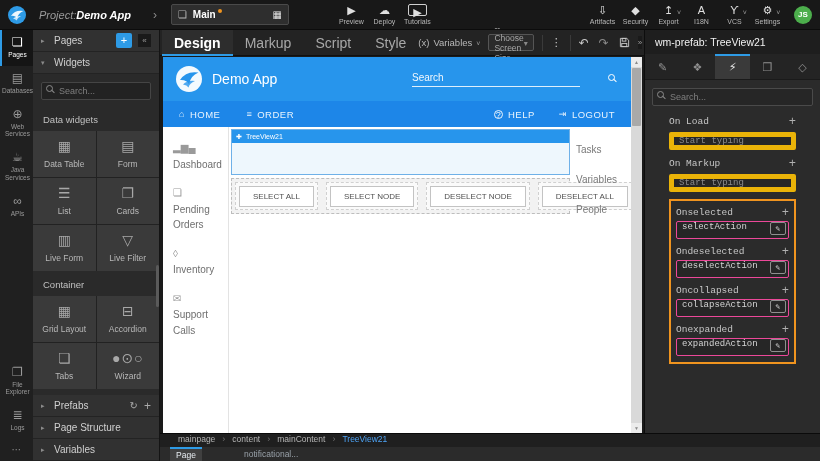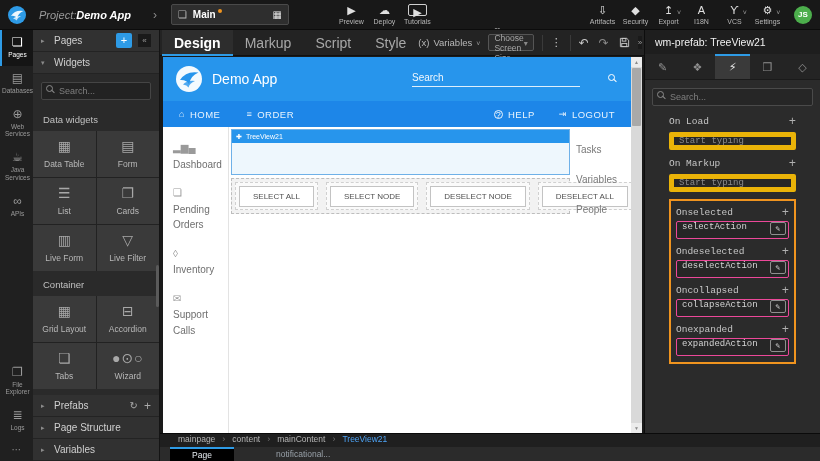--- a/index.html
+++ b/index.html
@@ -169,21 +169,21 @@
   .highlight-box { border:2px solid #F0941F; padding:5px 5px 0; margin:3px 0 24px; }
   .highlight-box .event { margin-bottom:6px; }
 
   
   .breadcrumb-bar { height:14px; flex:0 0 14px; background:#1f1f1f; border-top:1px solid #0a0a0a;
                     display:flex; align-items:flex-start; padding-left:18px; }
   .bc-item { color:#b5b5b5; font-size:8.5px; display:flex; align-items:center; cursor:pointer; }
   .bc-item:not(:last-child)::after { content:"›"; color:#6f6f6f; margin:0 7px; font-size:9px; }
   .bc-item.active { color:#4da3f5; }
   .status-bar { height:14px; flex:0 0 14px; background:#2b2b2b; display:flex; align-items:stretch; }
-  .status-tab { width:64px; margin-left:10px; background:#000000; border-top:2px solid #2E9BE6; color:#e6ebf0;
+  .status-tab { width:32px; margin-left:10px; background:#404040; border-top:2px solid #2E9BE6; color:#e6ebf0;
                 font-size:8.5px; display:flex; align-items:center; justify-content:center; cursor:pointer; }
   .status-msg { color:#98a0a8; font-size:8.5px; display:flex; align-items:center; margin-left:42px; }
 </style>
 </head>
 <body>
 
 <div class="app" data-name="wavemaker-studio">
 
   <div class="topbar" data-name="topbar">
     <div class="logo-cell" data-name="wavemaker-logo">

